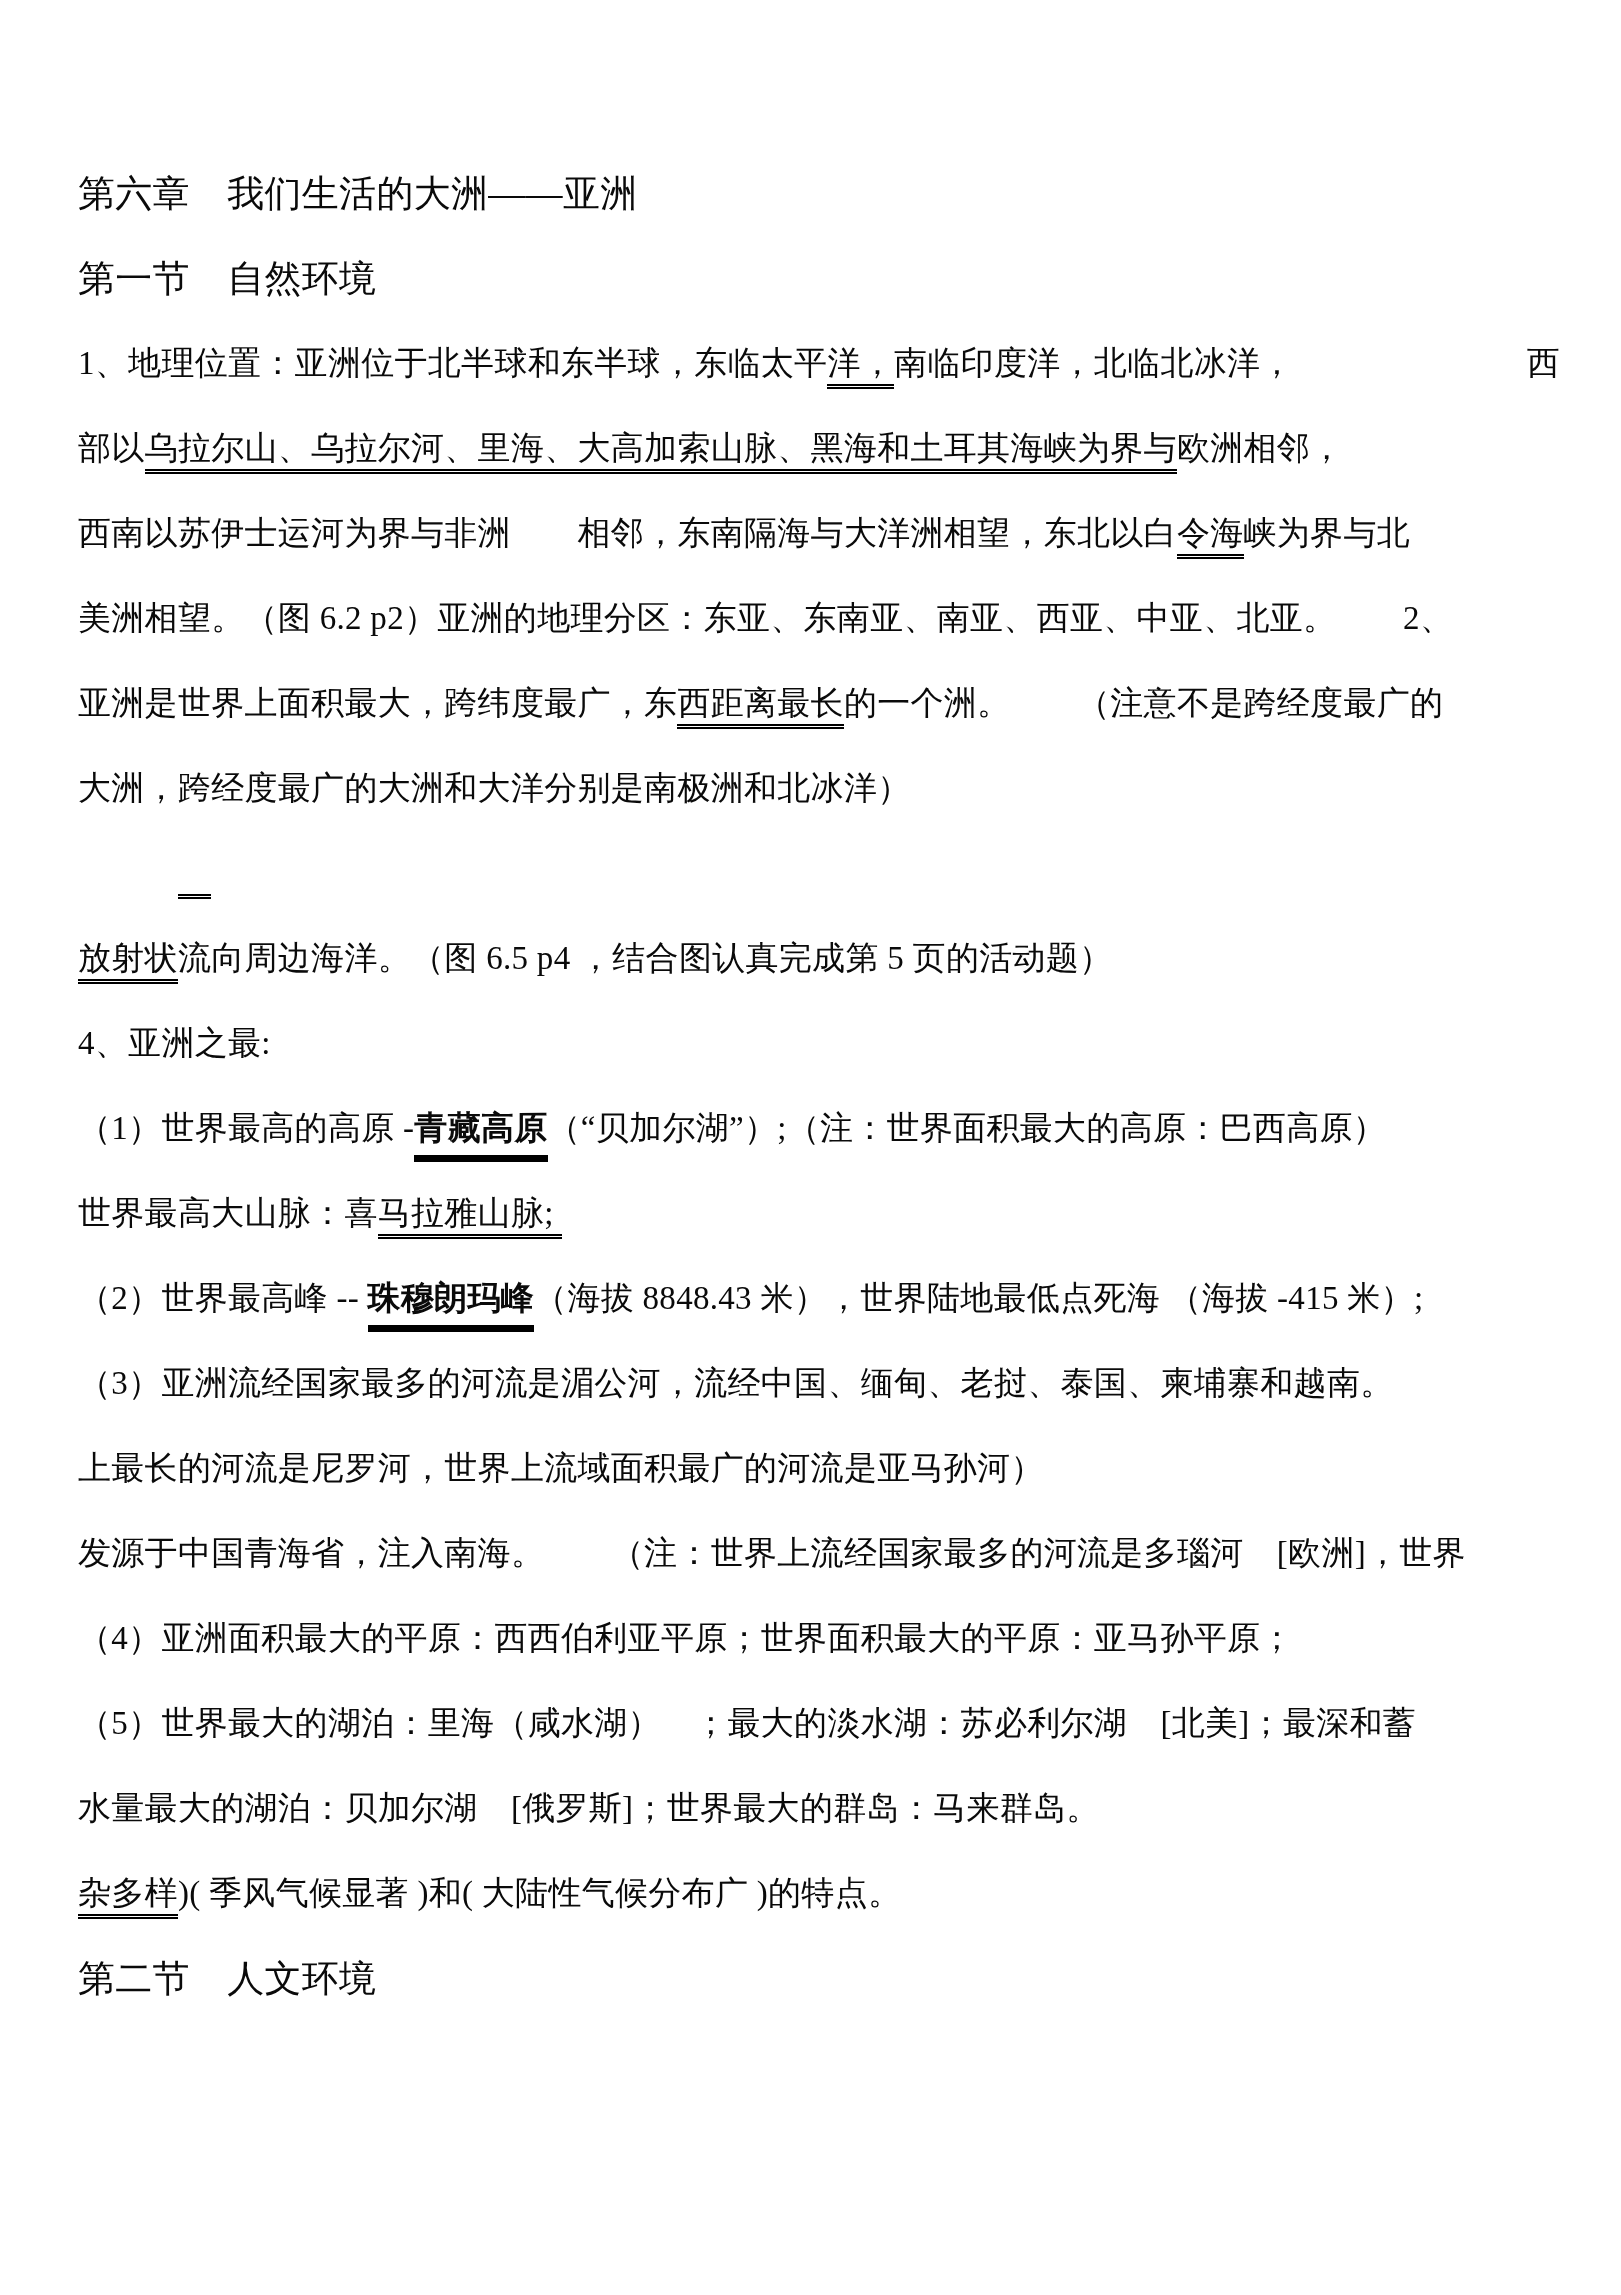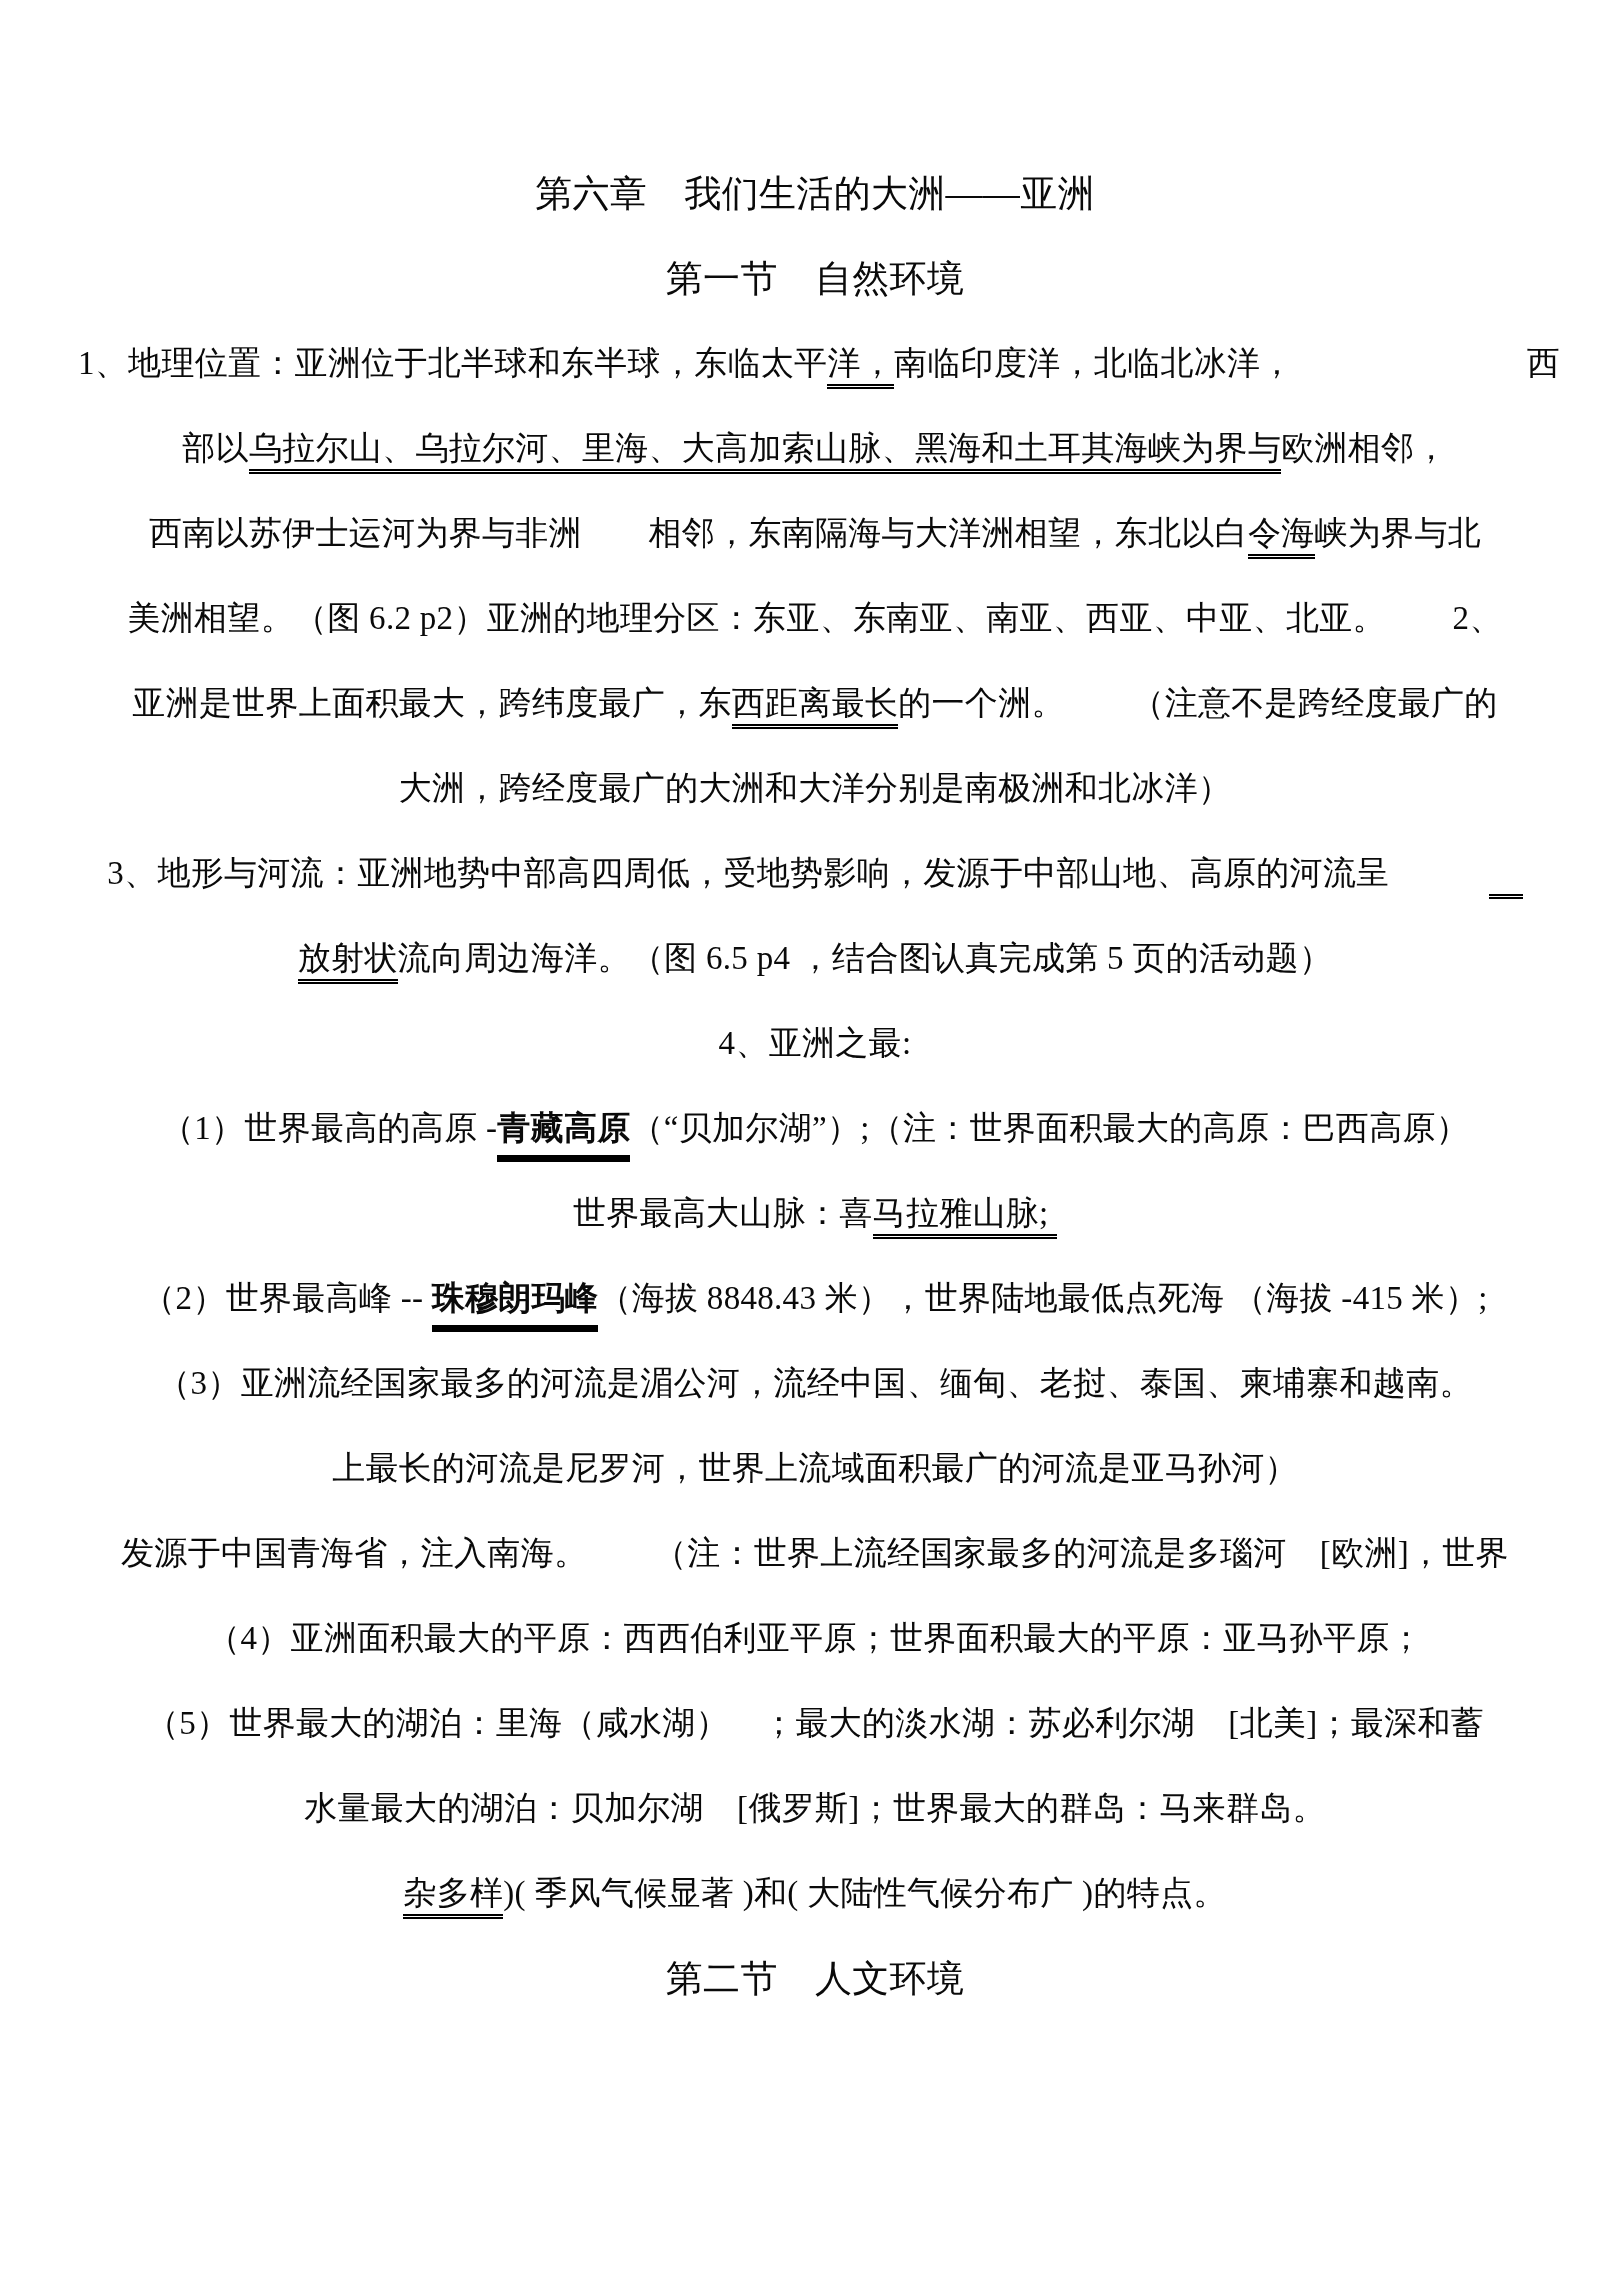--- a/index.html
+++ b/index.html
@@ -10,21 +10,20 @@
   .page {
     position: relative;
     width: 1622px;
     height: 2295px;
     background: #ffffff;
     box-sizing: border-box;
     padding: 151px 70px 0 78px;
     font-family: "Liberation Serif", "DejaVu Serif", serif;
     color: #0a0a0a;
     overflow: hidden;
-    text-align: center;
   }
   .line {
     white-space: pre;
     font-size: 33px;
     line-height: 85px;
     height: 85px;
     letter-spacing: 0.3px;
   }
   .line.h {
     font-size: 37px;
@@ -59,21 +58,21 @@
   <div class="line"><span>部以</span><span class="u">乌拉尔山、乌拉尔河、里海、大高加索山脉、黑海和土耳其海峡为界与</span><span>欧洲相邻，</span></div>
 
   <div class="line"><span>西南以苏伊士运河为界与非洲　　相邻，东南隔海与大洋洲相望，东北以白</span><span class="u">令海</span><span>峡为界与北</span></div>
 
   <div class="line"><span>美洲相望。（图 6.2 p2）亚洲的地理分区：东亚、东南亚、南亚、西亚、中亚、北亚。　　2、</span></div>
 
   <div class="line"><span>亚洲是世界上面积最大，跨纬度最广，东</span><span class="u">西距离最长</span><span>的一个洲。　　（注意不是跨经度最广的</span></div>
 
   <div class="line"><span>大洲，跨经度最广的大洲和大洋分别是南极洲和北冰洋）</span></div>
 
-  <div class="line"><span>3、地形与河流：亚洲地势中部高四周低，受地势影响，发源于中部山地、高原的河流呈</span><span>　　　</span><span class="u">　</span></div>
+  <div class="line"><span>　　　</span><span class="u">　</span></div>
 
   <div class="line"><span class="u">放射状</span><span>流向周边海洋。（图 6.5 p4 ，结合图认真完成第 5 页的活动题）</span></div>
 
   <div class="line"><span>4、亚洲之最:</span></div>
 
   <div class="line"><span>（1）世界最高的高原 -</span><span class="u2">青藏高原</span><span>（“贝加尔湖”）;（注：世界面积最大的高原：巴西高原）</span></div>
 
   <div class="line"><span>世界最高大山脉：喜</span><span class="u">马拉雅山脉; </span></div>
 
   <div class="line"><span>（2）世界最高峰 -- </span><span class="u2">珠穆朗玛峰</span><span>（海拔 8848.43 米），世界陆地最低点死海 （海拔 -415 米）;</span></div>

